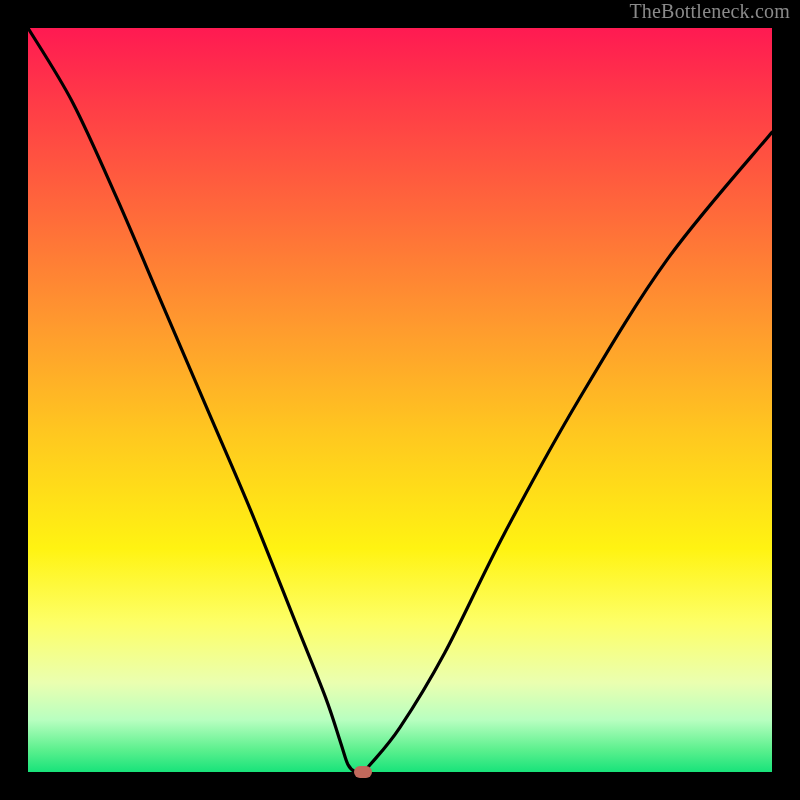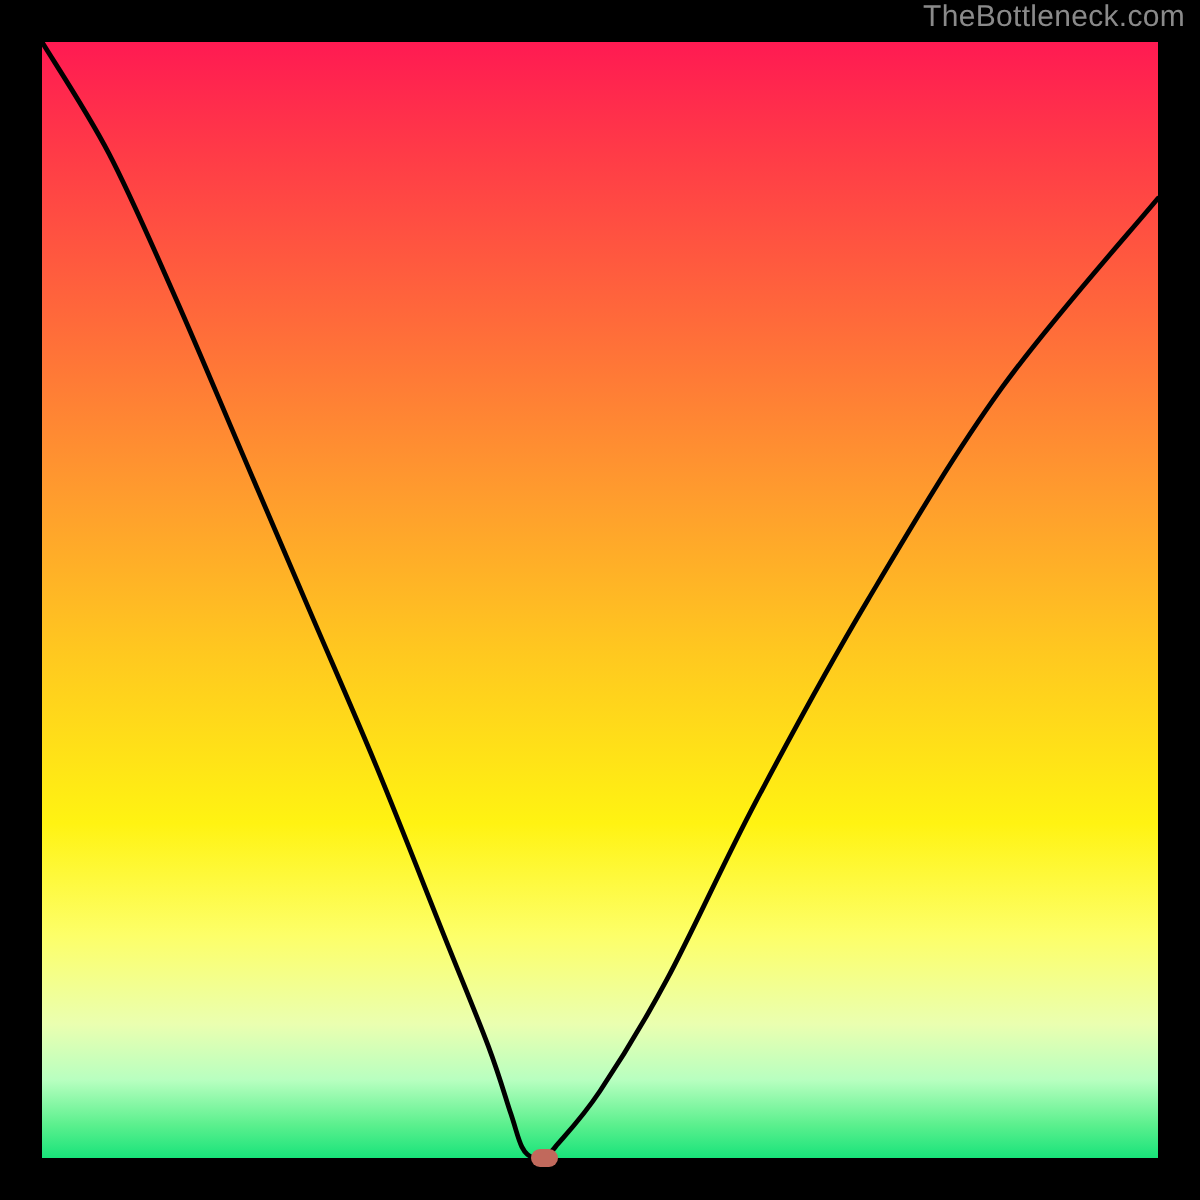--- a/index.html
+++ b/index.html
@@ -43,20 +43,21 @@
   }
   .watermark {
     position: absolute;
     top: 0;
     right: 10px;
     color: #8a8a8a;
     font-size: 20px;
     font-weight: 500;
     letter-spacing: 0.2px;
     user-select: none;
+    font-family: Liberation Serif, serif;
   }
   svg.curve {
     position: absolute;
     left: 0;
     top: 0;
     width: 744px;
     height: 744px;
     overflow: visible;
   }
   .marker {

